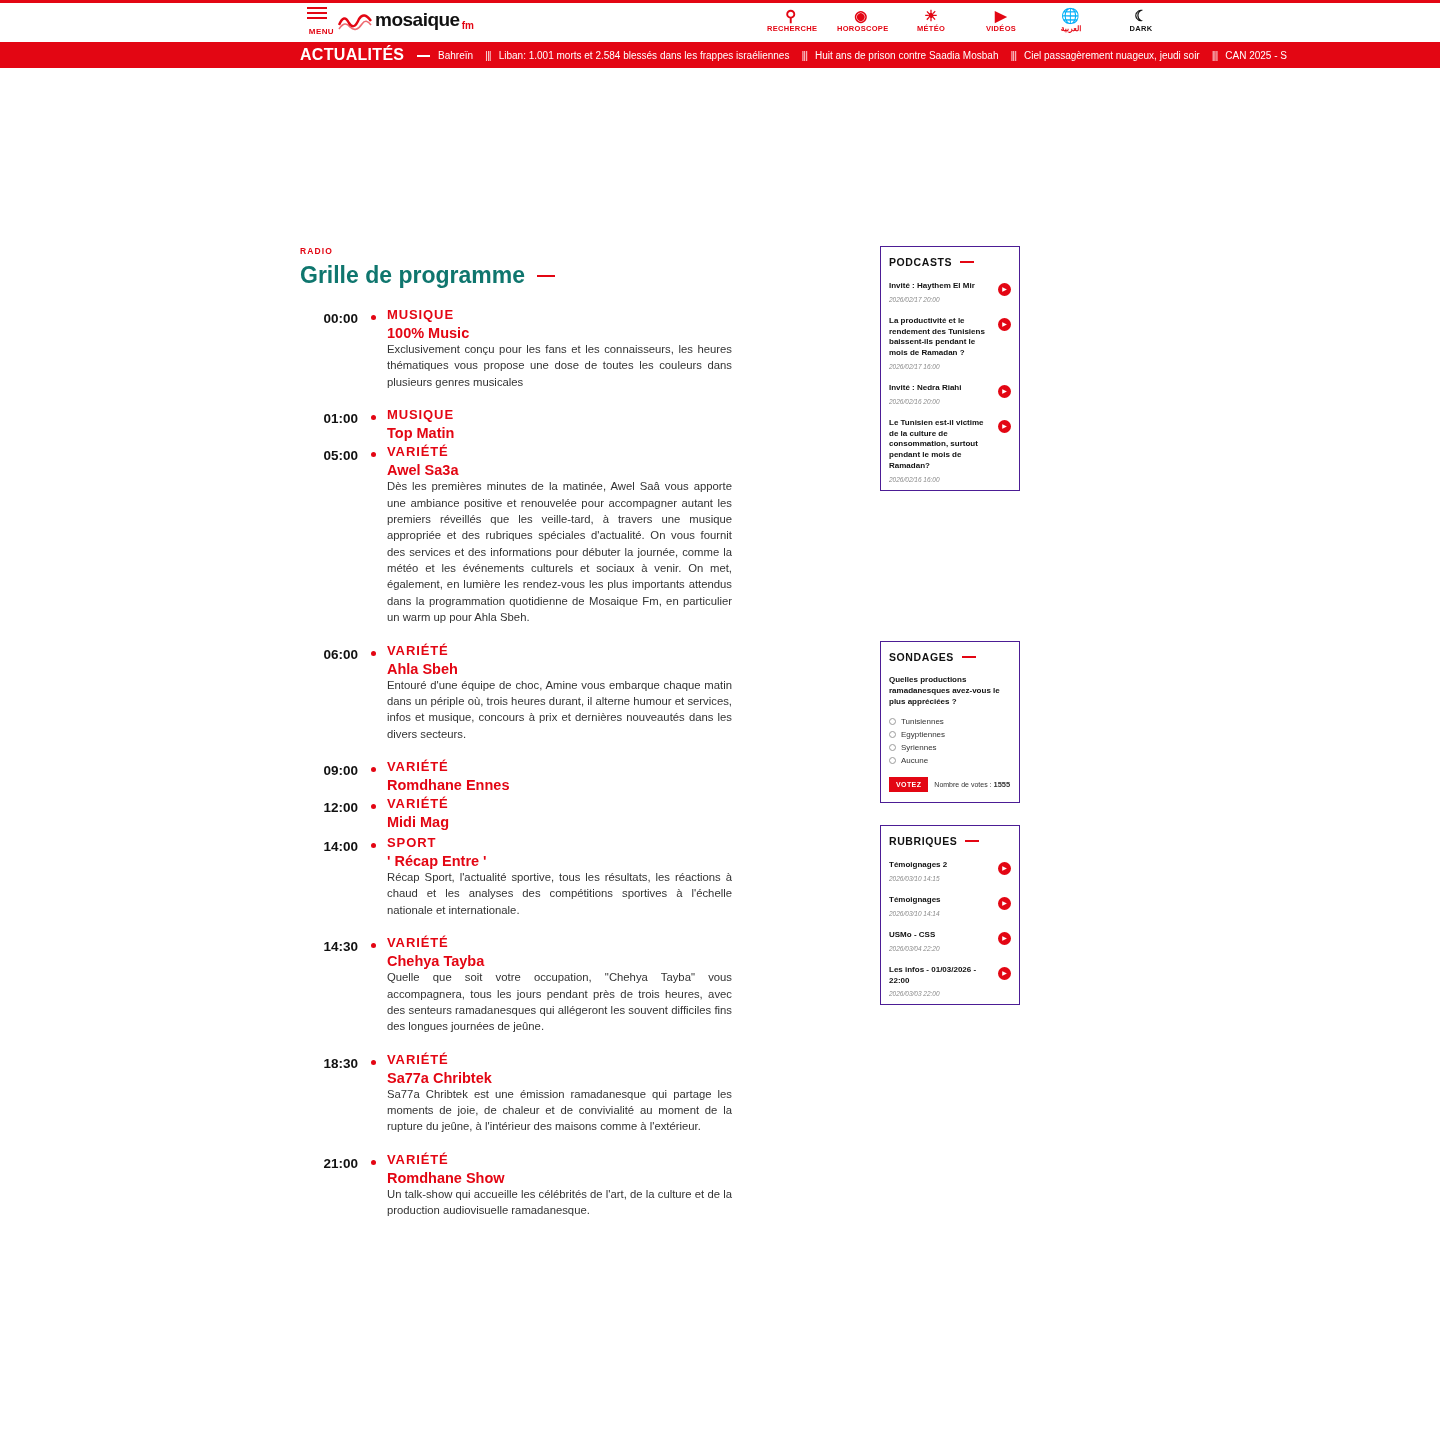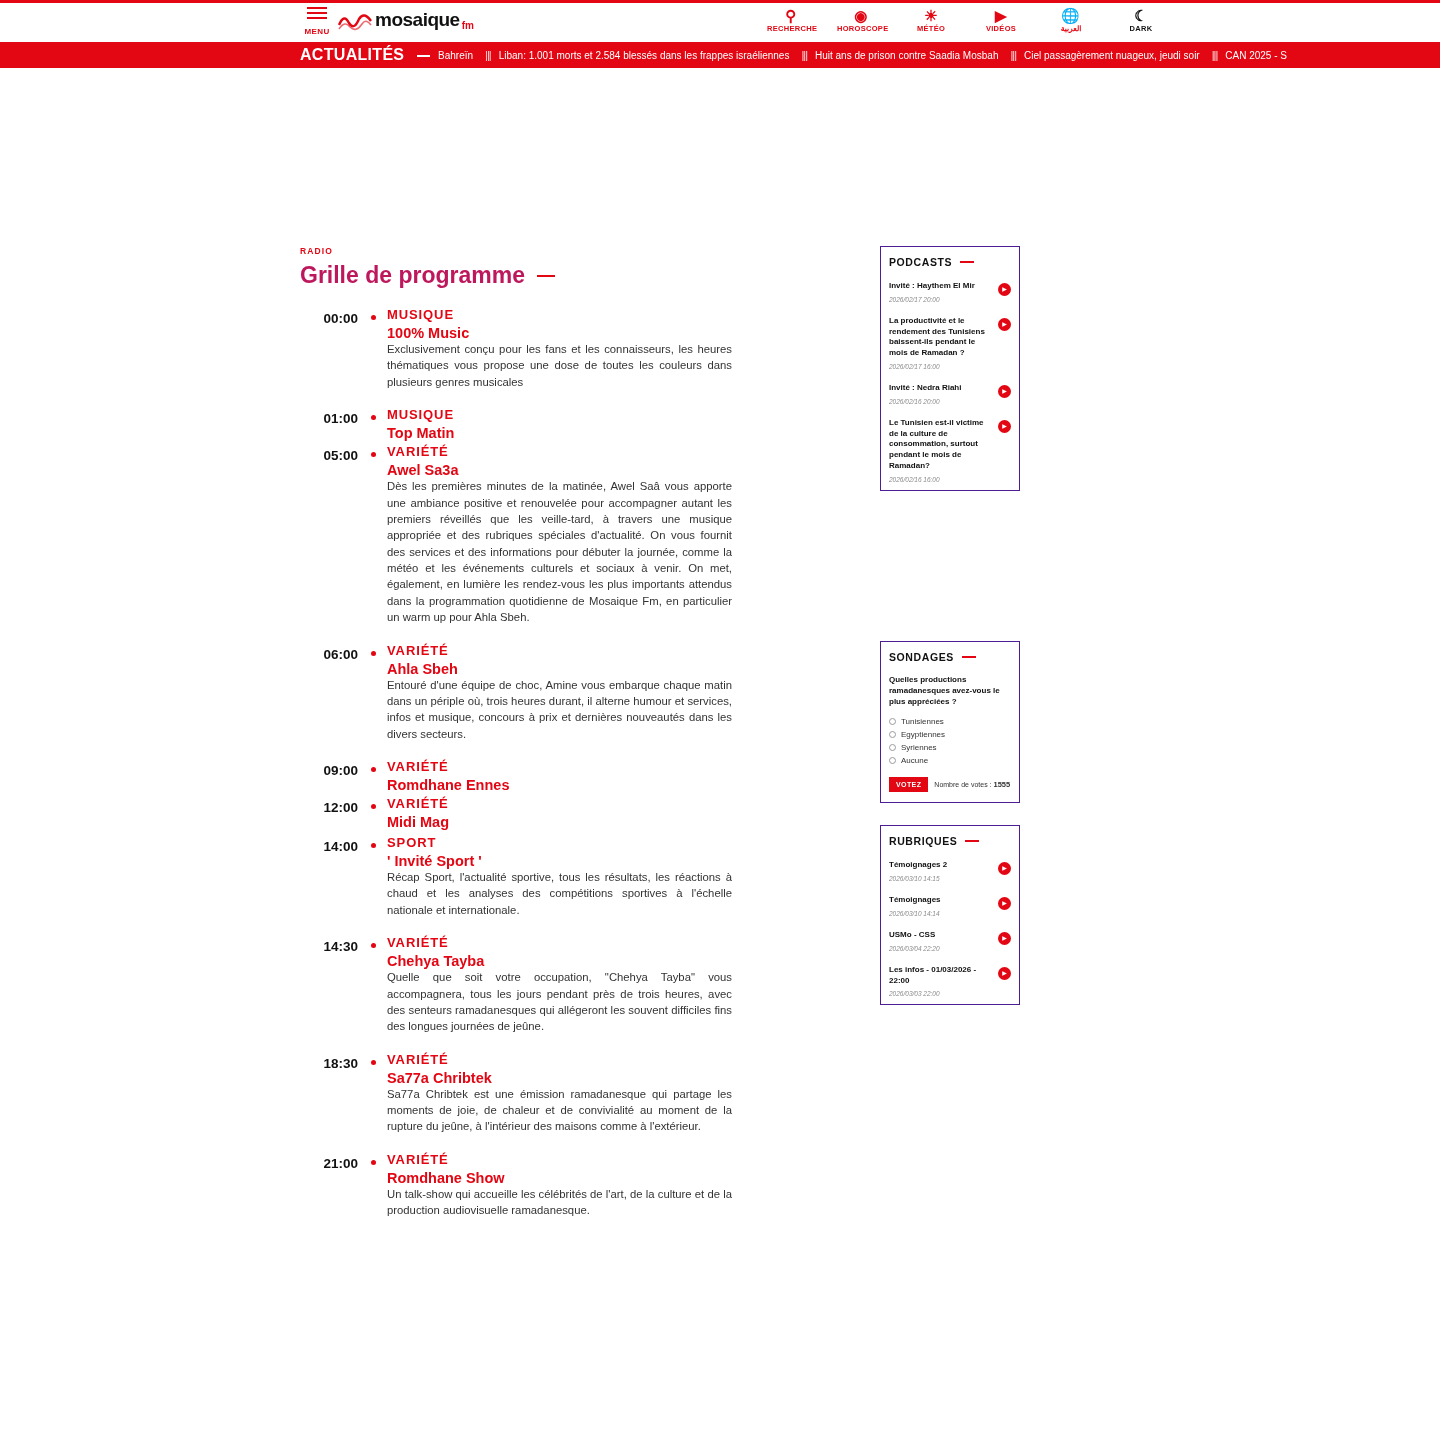--- a/index.html
+++ b/index.html
@@ -20,21 +20,21 @@
     border-top:3px solid #e30613;
     display:flex;
     align-items:center;
     position:relative;
   }
   .menu-btn {
     position:absolute;
     left:300px;
     top:4px;
     width:34px;
-    text-align:center;
+    text-align:right;
     color:#e30613;
   }
   .burger { display:block; }
   .burger span {
     display:block;
     width:20px; height:2px;
     background:#e30613;
     margin:0 auto 3px auto;
   }
   .menu-label { font-size:8px; letter-spacing:.4px; color:#e30613; font-weight:bold;}
@@ -116,21 +116,21 @@
   .kicker {
     color:#e30613;
     font-size:8.5px;
     font-weight:bold;
     letter-spacing:1.1px;
     margin-bottom:6px;
   }
   .page-title {
     font-size:23px;
     font-weight:bold;
-    color:#be185d;
+    color:#0f766e;
     display:flex;
     align-items:center;
     gap:12px;
     margin:0 0 18px 0;
   }
   .title-dash { width:18px; height:2px; background:#e30613; display:inline-block;}
 
   
   .prog-row {
     display:flex;
@@ -375,21 +375,21 @@
         <div class="prog-row">
           <div class="prog-time">09:00</div>
           <div class="prog-body"><div class="prog-cat">VARIÉTÉ</div><a class="prog-name" href="#">Romdhane Ennes</a></div>
         </div>
         <div class="prog-row">
           <div class="prog-time">12:00</div>
           <div class="prog-body"><div class="prog-cat">VARIÉTÉ</div><a class="prog-name" href="#">Midi Mag</a><div class="prog-desc empty"></div></div>
         </div>
         <div class="prog-row">
           <div class="prog-time">14:00</div>
-          <div class="prog-body"><div class="prog-cat">SPORT</div><a class="prog-name" href="#">' Invité Sport '</a><div class="prog-desc">Récap Sport, l'actualité sportive, tous les résultats, les réactions à chaud et les analyses des compétitions sportives à l'échelle nationale et internationale.</div></div>
+          <div class="prog-body"><div class="prog-cat">SPORT</div><a class="prog-name" href="#">' Récap Entre '</a><div class="prog-desc">Récap Sport, l'actualité sportive, tous les résultats, les réactions à chaud et les analyses des compétitions sportives à l'échelle nationale et internationale.</div></div>
         </div>
         <div class="prog-row">
           <div class="prog-time">14:30</div>
           <div class="prog-body"><div class="prog-cat">VARIÉTÉ</div><a class="prog-name" href="#">Chehya Tayba</a><div class="prog-desc">Quelle que soit votre occupation, "Chehya Tayba" vous accompagnera, tous les jours pendant près de trois heures, avec des senteurs ramadanesques qui allégeront les souvent difficiles fins des longues journées de jeûne.</div></div>
         </div>
         <div class="prog-row">
           <div class="prog-time">18:30</div>
           <div class="prog-body"><div class="prog-cat">VARIÉTÉ</div><a class="prog-name" href="#">Sa77a Chribtek</a><div class="prog-desc">Sa77a Chribtek est une émission ramadanesque qui partage les moments de joie, de chaleur et de convivialité au moment de la rupture du jeûne, à l'intérieur des maisons comme à l'extérieur.</div></div>
         </div>
         <div class="prog-row">

